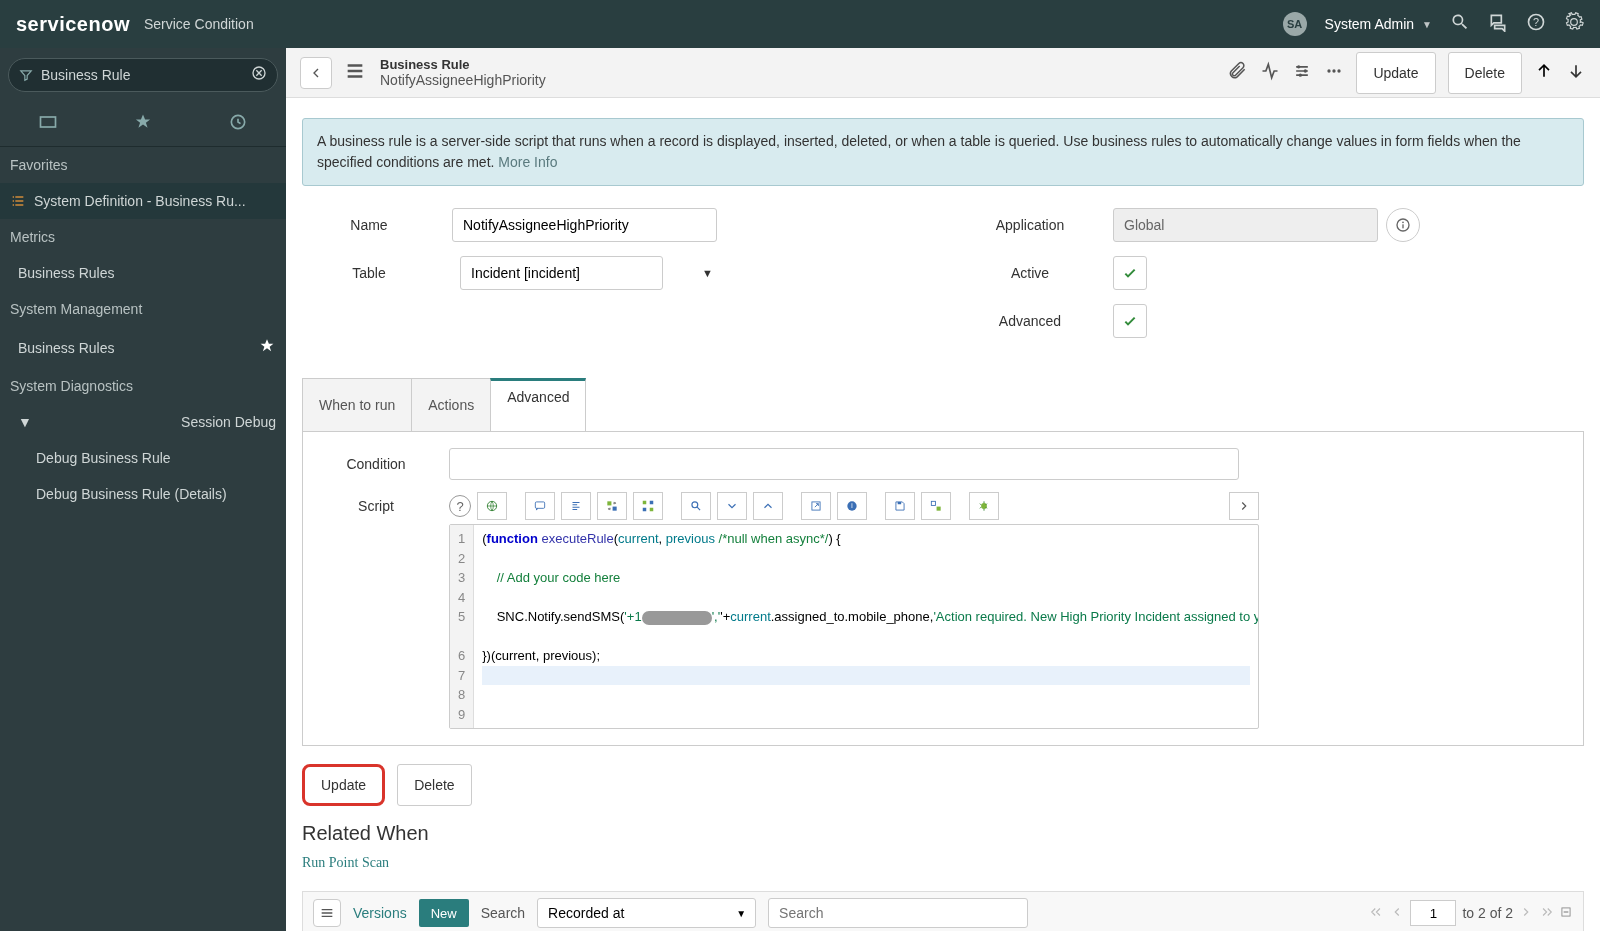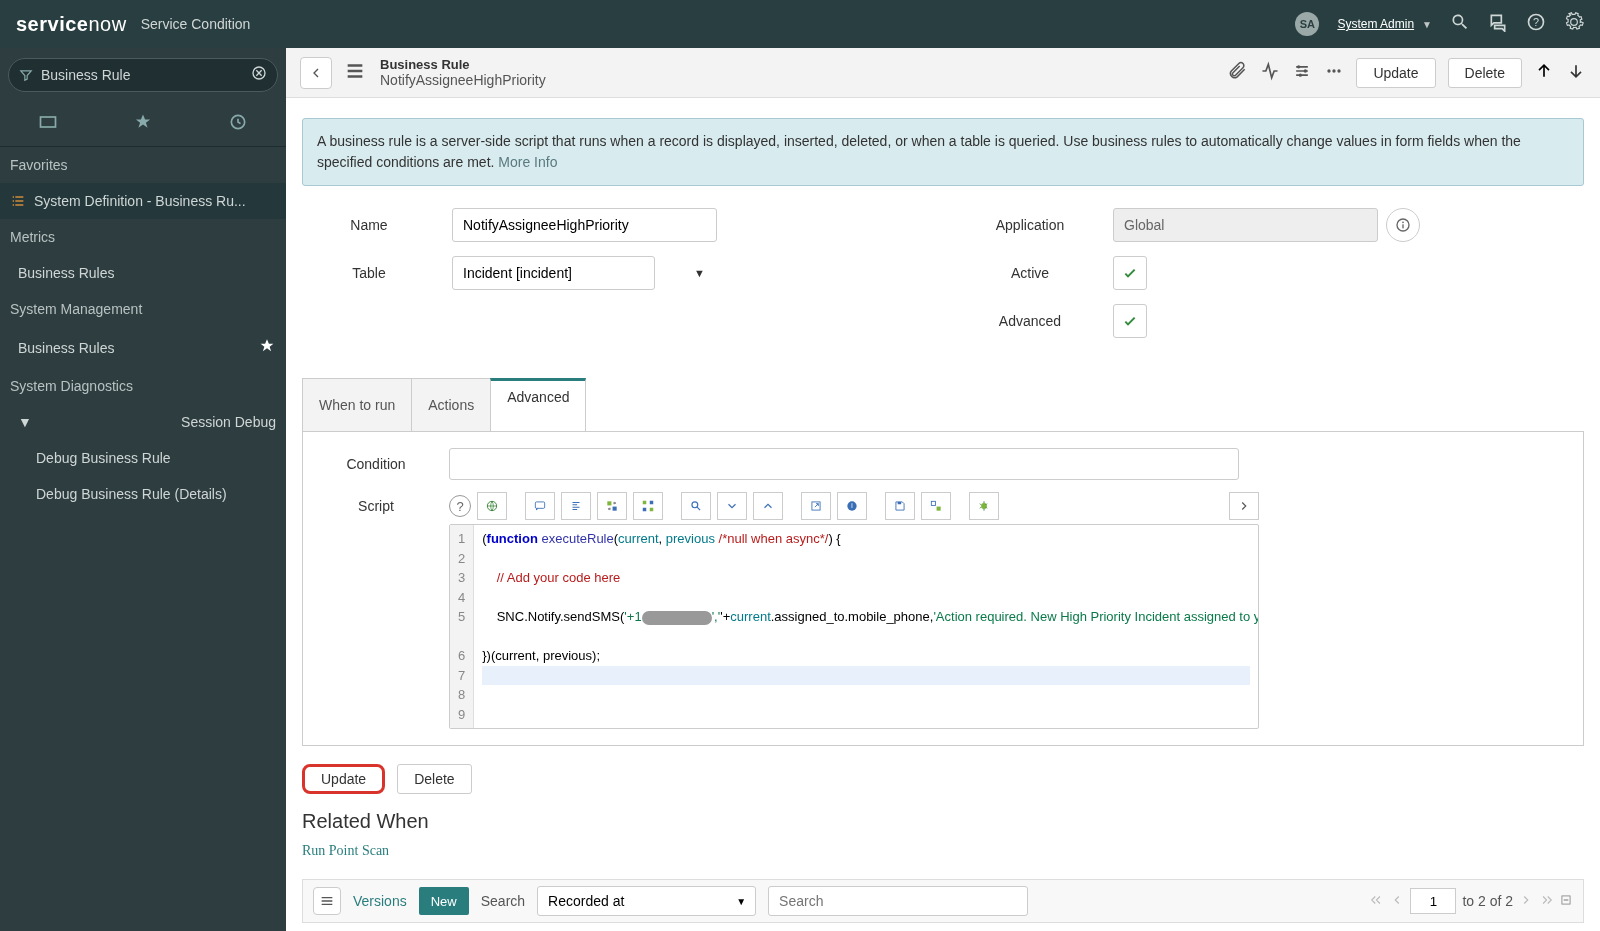--- a/index.html
+++ b/index.html
@@ -3,25 +3,25 @@
 <meta charset="utf-8">
 <style>
 * { margin:0; padding:0; box-sizing:border-box; font-family: -apple-system, BlinkMacSystemFont, "Segoe UI", Helvetica, Arial, sans-serif; }
 html,body{height:100%;width:100%;}
 body{background:#f5f5f5;overflow:hidden;}
 
 
 .topbar{height:48px;background:#293e40;color:#fff;display:flex;align-items:center;padding:0 16px;justify-content:space-between;}
 .topbar-left{display:flex;align-items:center;gap:14px;}
 .logo{font-weight:700;font-size:20px;letter-spacing:.5px;}
-.logo .now{font-weight:400;}
+.logo .now{font-weight:700;}
 .sub-brand{font-size:14px;color:#d0d6d6;}
 .topbar-right{display:flex;align-items:center;gap:18px;}
 .avatar{width:24px;height:24px;border-radius:50%;background:#9aa8a8;color:#293e40;font-size:11px;font-weight:700;display:flex;align-items:center;justify-content:center;}
-.user-name{font-size:12px;text-decoration:underline;}
+.user-name{font-size:14px;}
 .user-caret{font-size:10px;margin-left:-10px;opacity:.7;}
 .tb-icon svg{width:20px;height:20px;fill:#cfd6d6;}
 
 
 .shell{display:flex;height:calc(100% - 48px);}
 .sidebar{width:286px;background:#2e3d40;color:#cfd6d6;display:flex;flex-direction:column;}
 .filter-wrap{padding:10px 8px;}
 .filter{background:#202f32;border:1px solid #4b5a5c;border-radius:18px;height:34px;display:flex;align-items:center;padding:0 10px;color:#cfd6d6;}
 .filter svg{width:14px;height:14px;fill:#8aa;flex-shrink:0;}
 .filter-text{flex:1;margin-left:8px;font-size:14px;}
@@ -42,36 +42,36 @@
 .main{flex:1;overflow:auto;background:#fff;}
 .pagehdr{height:50px;border-bottom:1px solid #ddd;display:flex;align-items:center;padding:0 14px;background:#f3f3f3;position:sticky;top:0;z-index:5;}
 .hdr-left{display:flex;align-items:center;gap:12px;}
 .sqbtn{width:32px;height:32px;border:1px solid #ccc;border-radius:4px;background:#fff;display:flex;align-items:center;justify-content:center;cursor:pointer;}
 .sqbtn svg{width:16px;height:16px;fill:#555;}
 .pg-title{display:flex;flex-direction:column;margin-left:2px;}
 .pg-title .t1{font-size:13px;color:#333;font-weight:600;}
 .pg-title .t2{font-size:14px;color:#555;}
 .hdr-right{margin-left:auto;display:flex;align-items:center;gap:12px;}
 .hdr-right .ic svg{width:20px;height:20px;fill:#555;}
-.btn{height:30px;padding:0 16px;background:#fff;border:1px solid #ccc;border-radius:3px;font-size:14px;color:#333;cursor:pointer;}
+.btn{height:42px;padding:0 16px;background:#fff;border:1px solid #ccc;border-radius:3px;font-size:14px;color:#333;cursor:pointer;}
 .arrow-btn svg{width:20px;height:20px;fill:#555;}
 .arrow-btn.dis svg{fill:#bbb;}
 
 .content{padding:20px 16px 30px 16px;}
 .info-box{background:#d8ebef;border:1px solid #a8c9d0;border-radius:3px;padding:12px 14px;font-size:14px;color:#333;line-height:1.5;}
 .info-box a{color:#5a7a7e;text-decoration:none;}
 
 .form-grid{display:flex;gap:40px;margin-top:22px;}
 .form-col{flex:1;display:flex;flex-direction:column;gap:14px;}
 .frow{display:flex;align-items:center;}
 .flabel{width:150px;text-align:center;padding-right:16px;font-size:14px;color:#333;}
 .finput{flex:1;height:34px;border:1px solid #ccc;border-radius:3px;padding:0 10px;font-size:14px;max-width:265px;}
 .finput.ro{background:#eee;color:#666;}
 .fselect{appearance:none;background:#fff;}
-.fselect-wrap{position:relative;flex:1;max-width:265px;}
+.fselect-wrap{position:relative;flex:1;max-width:265px;margin-left:8px;}
 .fselect-wrap .caret{position:absolute;right:12px;top:50%;transform:translateY(-50%);pointer-events:none;font-size:11px;color:#333;}
 .fcheck{width:34px;height:34px;border:1px solid #ccc;border-radius:3px;display:flex;align-items:center;justify-content:center;}
 .fcheck svg{width:16px;height:16px;fill:#328b3a;}
 .round-info{width:34px;height:34px;border:1px solid #ccc;border-radius:50%;margin-left:8px;display:flex;align-items:center;justify-content:center;}
 .round-info svg{width:16px;height:16px;fill:#666;}
 
 .tabs{display:flex;margin-top:40px;border-bottom:1px solid #ccc;}
 .tab{padding:18px 16px;font-size:14px;color:#555;border:1px solid #ccc;border-bottom:none;background:#f3f3f3;cursor:pointer;margin-right:-1px;}
 .tab.active{background:#fff;border-top:3px solid #2a7d7d;color:#333;padding-top:8px;}
 
@@ -88,21 +88,21 @@
 .tbtn svg{width:14px;height:14px;}
 .tbtn.q{border-radius:50%;width:22px;height:22px;border-color:#999;}
 .toolbar .spacer{width:6px;}
 .toolbar-expand{margin-left:auto;}
 .code{border:1px solid #ccc;border-radius:2px;font-family:Menlo,Consolas,monospace;font-size:13px;display:flex;}
 .gutter{background:#f3f3f3;border-right:1px solid #ddd;text-align:right;padding:4px 8px;color:#888;line-height:1.5;}
 .codebody{padding:4px 8px;line-height:1.5;white-space:pre;flex:1;overflow:auto;}
 .codebody .kw{color:#0000cc;font-weight:600;}
 .codebody .fn{color:#3333aa;}
 .codebody .arg{color:#007a8a;}
-.codebody .cm{color:#b91c1c;}
+.codebody .cm{color:#15803d;}
 .codebody .str{color:#0a7a4a;}
 .codebody .redact{display:inline-block;width:70px;height:14px;background:#999;border-radius:7px;vertical-align:middle;}
 .codebody .hl{background:#e8f1fb;display:block;}
 
 .form-actions{display:flex;gap:12px;margin-top:18px;}
 .btn.primary-outline{border:3px solid #d9342b;border-radius:8px;}
 
 .related{margin-top:16px;}
 .related h3{font-size:20px;font-weight:400;color:#333;margin-bottom:8px;}
 .related a{color:#2a7d7d;font-size:14px;text-decoration:none;font-family:Liberation Serif, serif;}

